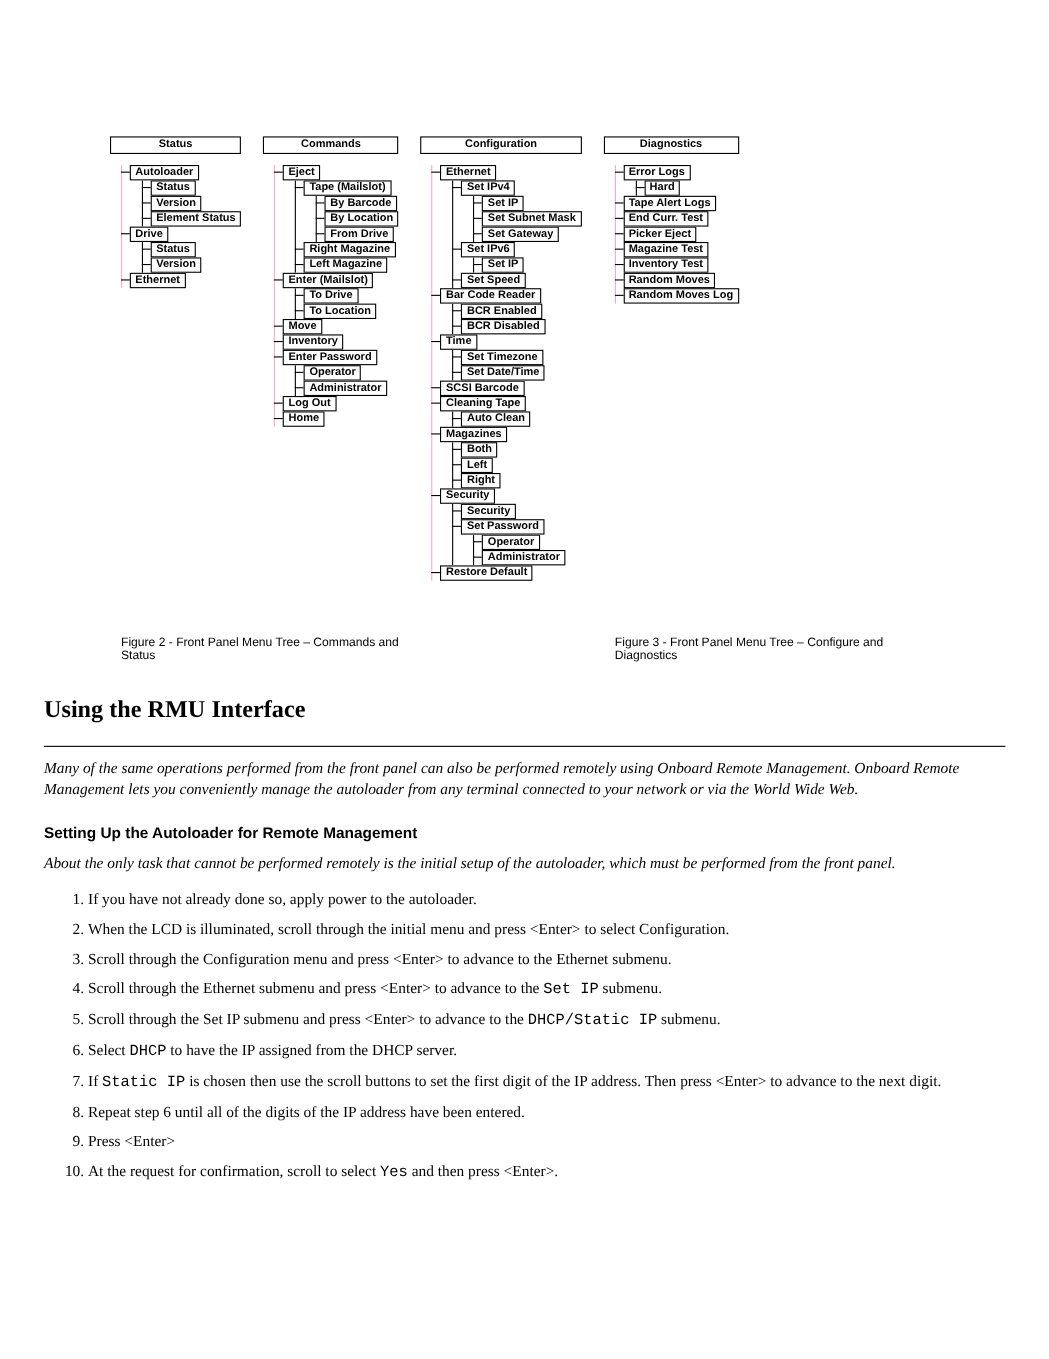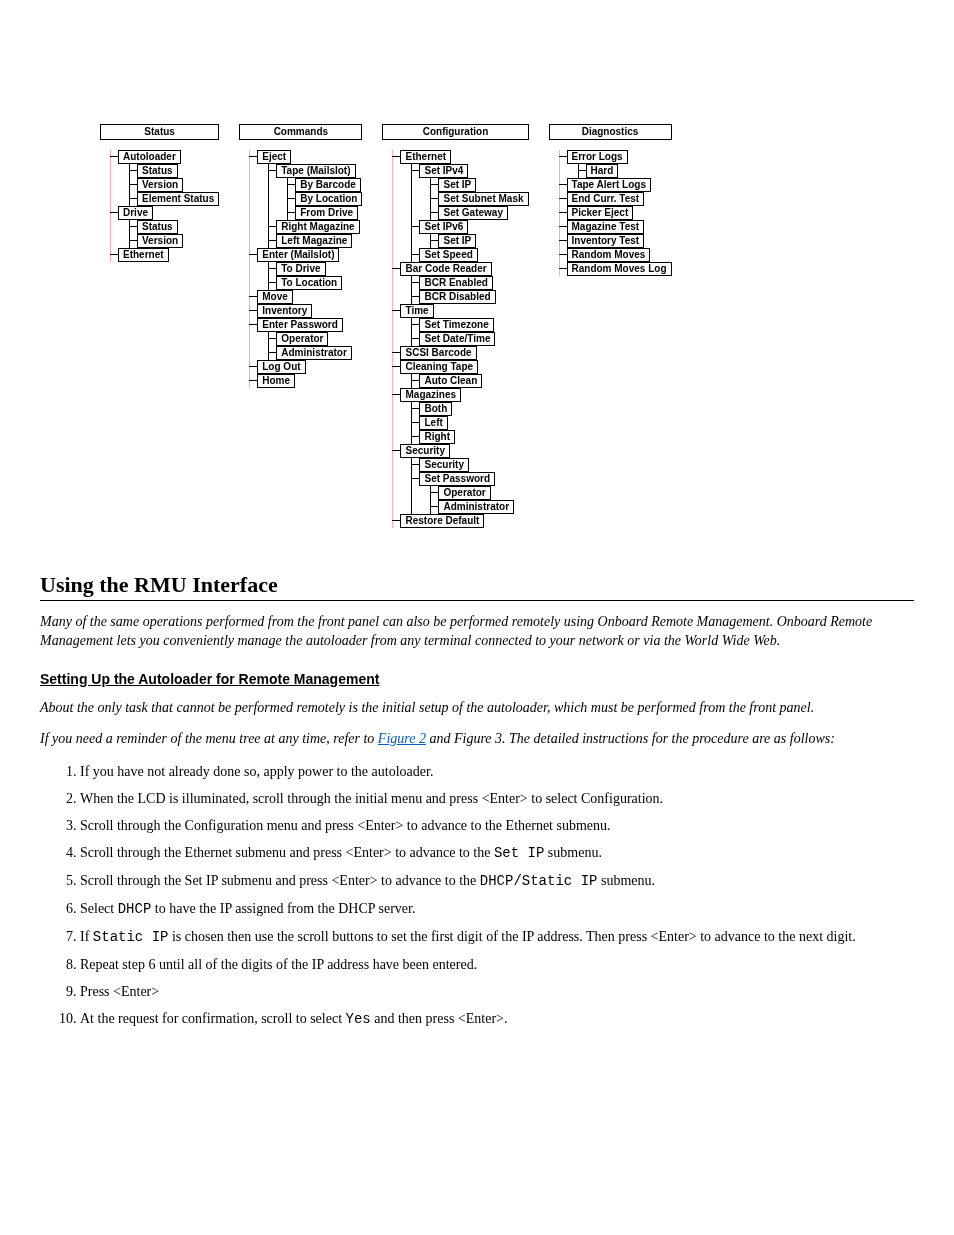--- a/index.html
+++ b/index.html
@@ -85,28 +85,27 @@
   .figure-captions-row {
     display: flex;
     gap: 40px;
   }
   .heading3 {
     font-family: "Times New Roman", serif;
     font-size: 22px;
     font-weight: bold;
     margin: 24px 0 6px 0;
     border-bottom: 1px solid #000;
-    padding-bottom: 2px;
+    padding-bottom: 20px;
   }
   .heading4 {
     font-family: Arial, Helvetica, sans-serif;
     font-size: 14px;
     font-weight: bold;
     margin: 20px 0 10px 0;
-    text-decoration: underline;
   }
   .para {
     font-family: "Times New Roman", serif;
     font-size: 14px;
     line-height: 1.35;
     margin: 12px 0;
     font-style: italic;
   }
   .ol {
     font-family: "Times New Roman", serif;
@@ -362,32 +361,33 @@
           <div class="branch-wrap">
             <div class="branch"><span class="node">Random Moves</span></div>
           </div>
           <div class="branch-wrap">
             <div class="branch"><span class="node">Random Moves Log</span></div>
           </div>
         </div>
       </div>
   </div>
 
+  <div class="figure-captions-row">
+    <div class="figure-caption">Figure 2 - Front Panel Menu Tree – Commands and Status</div>
+    <div class="figure-caption">Figure 3 - Front Panel Menu Tree – Configure and Diagnostics</div>
+  </div>
 
   <div class="heading3">Using the RMU Interface</div>
 
   <p class="para">Many of the same operations performed from the front panel can also be performed remotely using Onboard Remote Management. Onboard Remote Management lets you conveniently manage the autoloader from any terminal connected to your network or via the World Wide Web.</p>
 
   <div class="heading4">Setting Up the Autoloader for Remote Management</div>
 
   <p class="para">About the only task that cannot be performed remotely is the initial setup of the autoloader, which must be performed from the front panel.</p>
 
-  <p class="para">
-    <span>If you need a reminder of the menu tree at any time, refer to </span><a href="#" class="link">Figure 2</a><span> and Figure 3. The detailed instructions for the procedure are as follows:</span>
-  </p>
 
   <ol class="ol">
     <li>If you have not already done so, apply power to the autoloader.</li>
     <li>When the LCD is illuminated, scroll through the initial menu and press &lt;Enter&gt; to select Configuration.</li>
     <li>Scroll through the Configuration menu and press &lt;Enter&gt; to advance to the Ethernet submenu.</li>
     <li><span>Scroll through the Ethernet submenu and press &lt;Enter&gt; to advance to the </span><span class="mono">Set IP</span><span> submenu.</span></li>
     <li><span>Scroll through the Set IP submenu and press &lt;Enter&gt; to advance to the </span><span class="mono">DHCP/Static IP</span><span> submenu.</span></li>
     <li><span>Select </span><span class="mono">DHCP</span><span> to have the IP assigned from the DHCP server.</span></li>
     <li><span>If </span><span class="mono">Static IP</span><span> is chosen then use the scroll buttons to set the first digit of the IP address. Then press &lt;Enter&gt; to advance to the next digit.</span></li>
     <li>Repeat step 6 until all of the digits of the IP address have been entered.</li>

